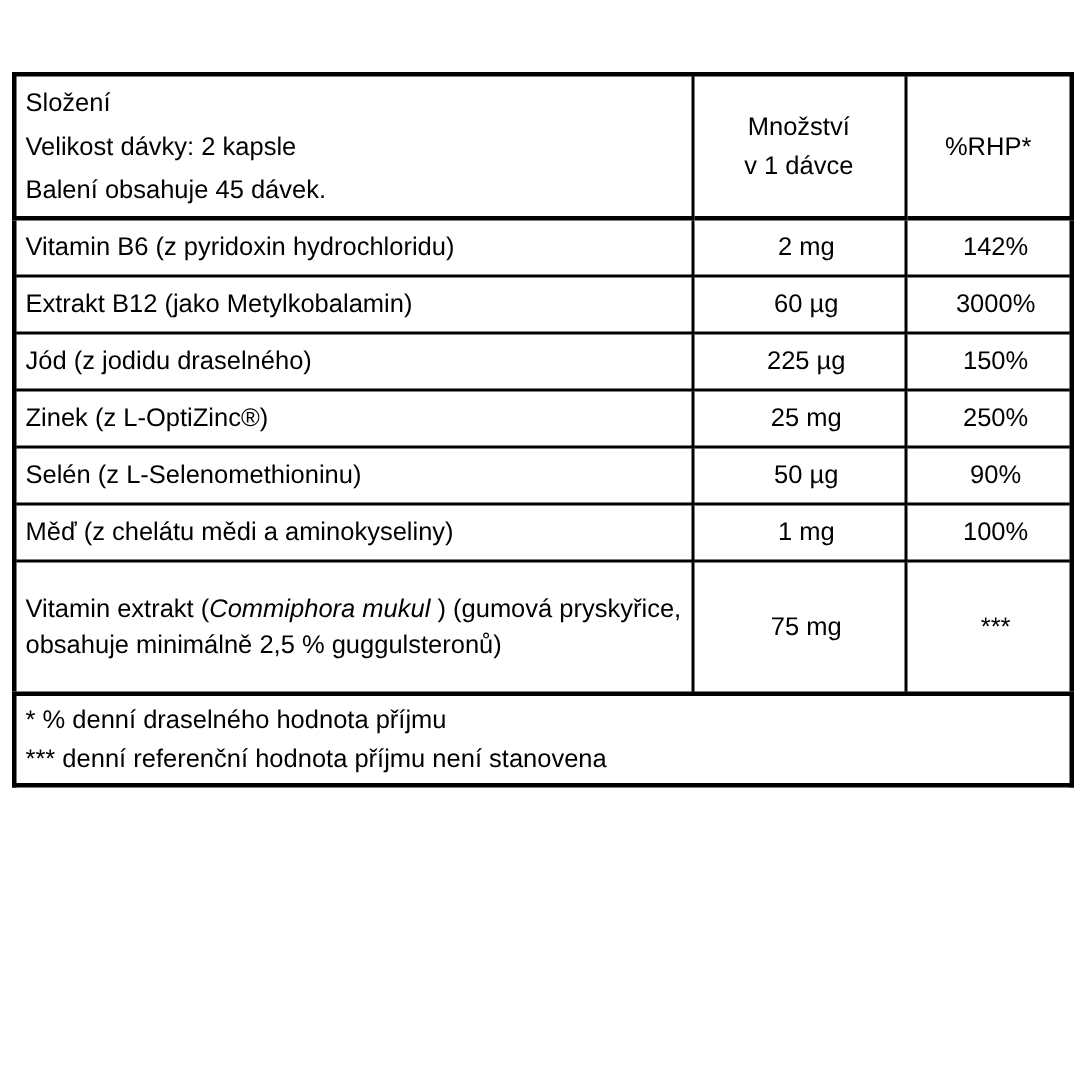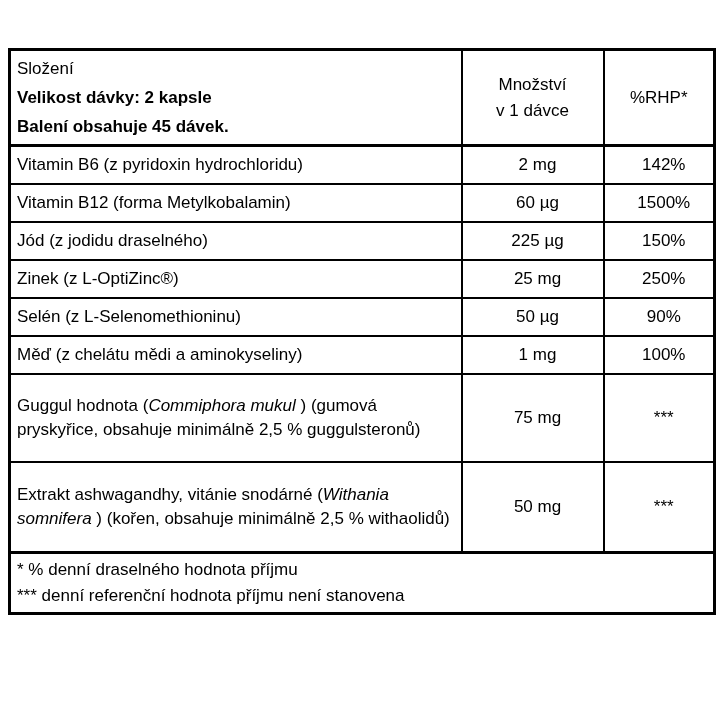--- a/index.html
+++ b/index.html
@@ -30,21 +30,21 @@
   .facts-table td {
     border: 2px solid #000000;
     padding: 2px 6px;
     vertical-align: middle;
     background: #ffffff;
   }
 
   
   tr.header-row td { height: 89px; border-bottom: 3px solid #000000; }
   .hdr-title { font-weight: normal; line-height: 29px; }
-  .hdr-line  { font-weight: bold; line-height: 29px; }
+  .hdr-line  { font-weight: normal; line-height: 29px; }
   td.center { text-align: center; }
   .hdr-col2 { line-height: 26px; text-align: center; }
 
   
   tr.ingredient td { height: 32px; }
   td.name-cell { text-align: left; padding-left: 6px; line-height: 24px; }
   td.amount-cell, td.rhp-cell { text-align: center; padding-left: 16px; }
   .italic { font-style: italic; }
 
   
@@ -87,23 +87,23 @@
     </tr>
 
     <tr class="ingredient">
       <td class="name-cell"><span>Vitamin B6 (z pyridoxin hydrochloridu)</span><span class="italic"></span><span></span></td>
       <td class="amount-cell">2 mg</td>
       <td class="rhp-cell">142%</td>
     </tr>
 
 
     <tr class="ingredient">
-      <td class="name-cell"><span>Vitamin B12 (forma Metylkobalamin)</span><span class="italic"></span><span></span></td>
+      <td class="name-cell"><span>Extrakt B12 (jako Metylkobalamin)</span><span class="italic"></span><span></span></td>
       <td class="amount-cell">60 µg</td>
-      <td class="rhp-cell">1500%</td>
+      <td class="rhp-cell">3000%</td>
     </tr>
 
     <tr class="ingredient">
       <td class="name-cell"><span>Jód (z jodidu draselného)</span><span class="italic"></span><span></span></td>
       <td class="amount-cell">225 µg</td>
       <td class="rhp-cell">150%</td>
     </tr>
 
     <tr class="ingredient">
       <td class="name-cell"><span>Zinek (z L-OptiZinc®)</span><span class="italic"></span><span></span></td>
@@ -118,30 +118,25 @@
     </tr>
 
     <tr class="ingredient">
       <td class="name-cell"><span>Měď (z chelátu mědi a aminokyseliny)</span><span class="italic"></span><span></span></td>
       <td class="amount-cell">1 mg</td>
       <td class="rhp-cell">100%</td>
     </tr>
 
 
     <tr class="ingredient row-tall-2">
-      <td class="name-cell"><span>Guggul hodnota (</span><span class="italic">Commiphora mukul</span><span> ) (gumová pryskyřice, obsahuje minimálně 2,5 % guggulsteronů)</span></td>
+      <td class="name-cell"><span>Vitamin extrakt (</span><span class="italic">Commiphora mukul</span><span> ) (gumová pryskyřice, obsahuje minimálně 2,5 % guggulsteronů)</span></td>
       <td class="amount-cell">75 mg</td>
       <td class="rhp-cell">***</td>
     </tr>
 
-    <tr class="ingredient row-tall-3">
-      <td class="name-cell"><span>Extrakt ashwagandhy, vitánie snodárné (</span><span class="italic">Withania somnifera</span><span> ) (kořen, obsahuje minimálně 2,5 % withaolidů)</span></td>
-      <td class="amount-cell">50 mg</td>
-      <td class="rhp-cell">***</td>
-    </tr>
 
     <tr class="footnotes">
       <td colspan="3">
         <div class="footnote-line">* % denní draselného hodnota příjmu</div>
         <div class="footnote-line">*** denní referenční hodnota příjmu není stanovena</div>
       </td>
     </tr>
   </tbody>
 </table>
 

